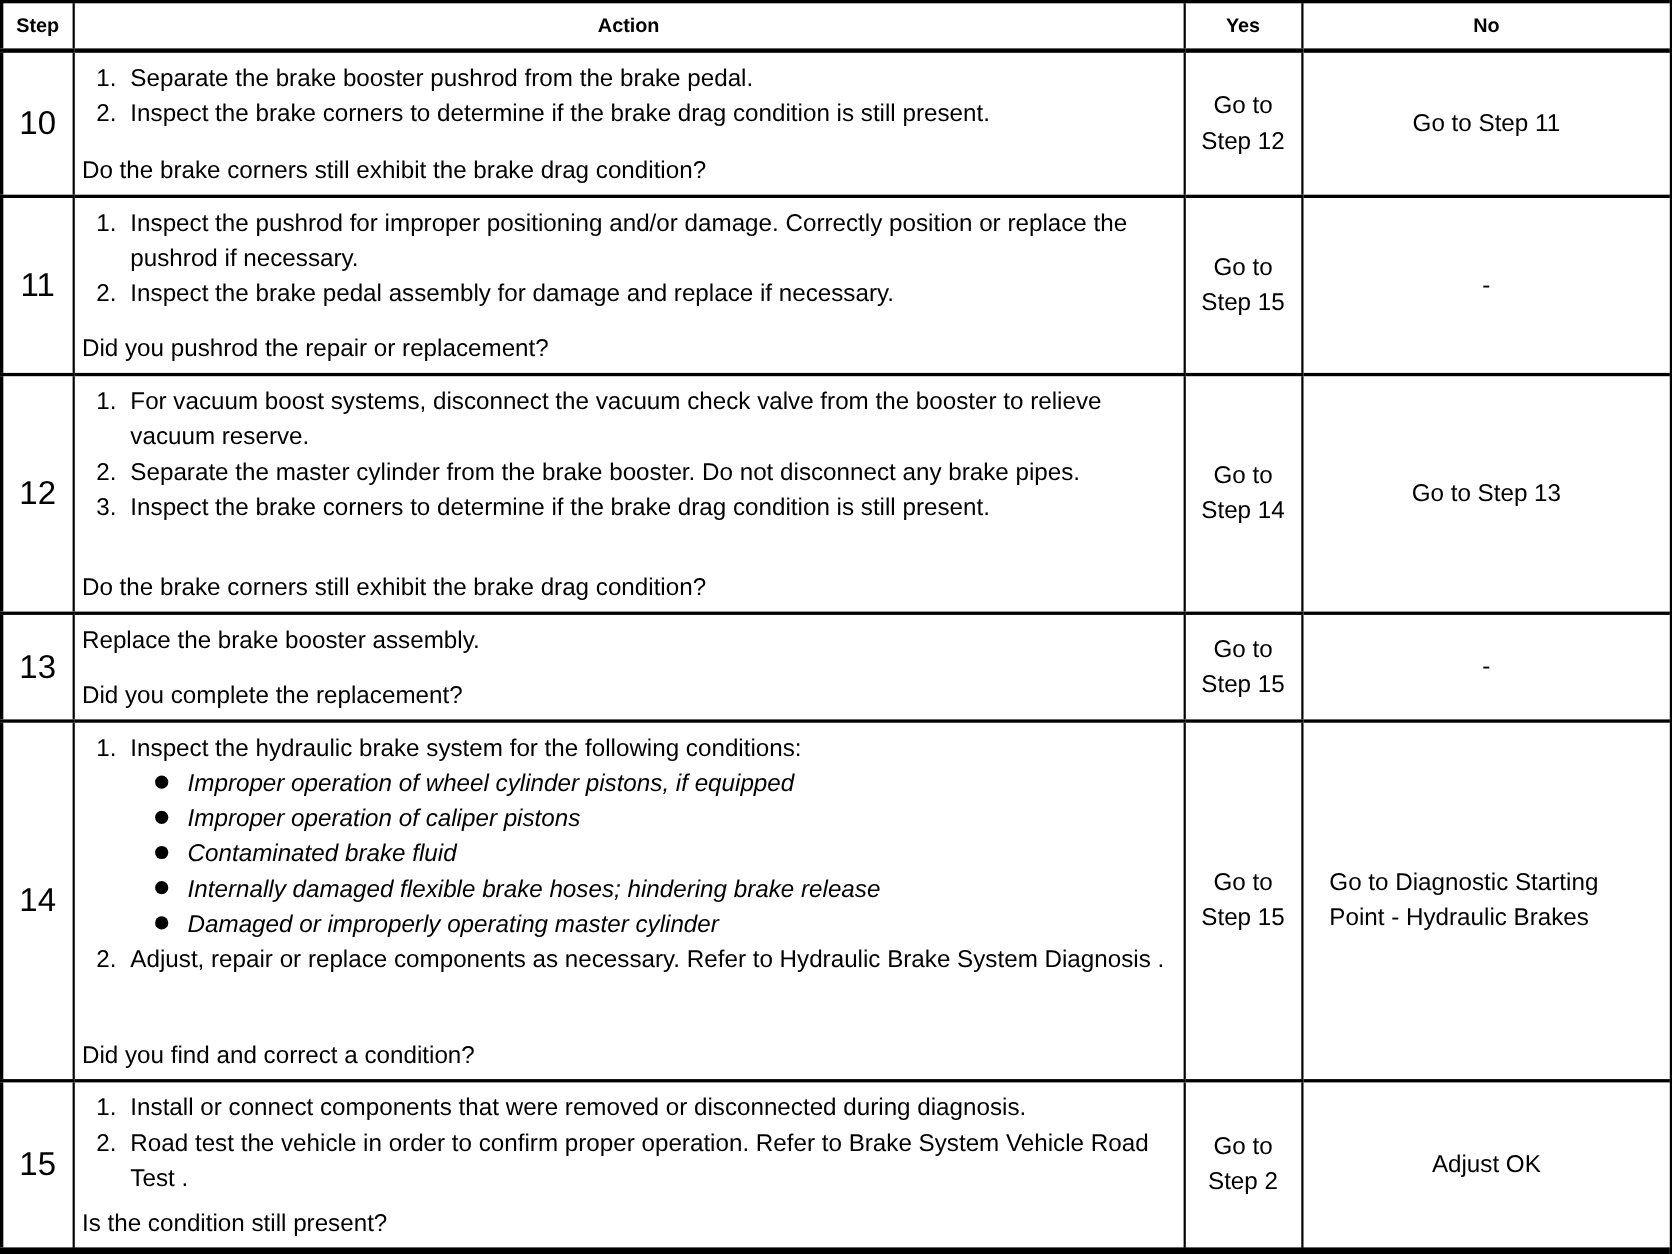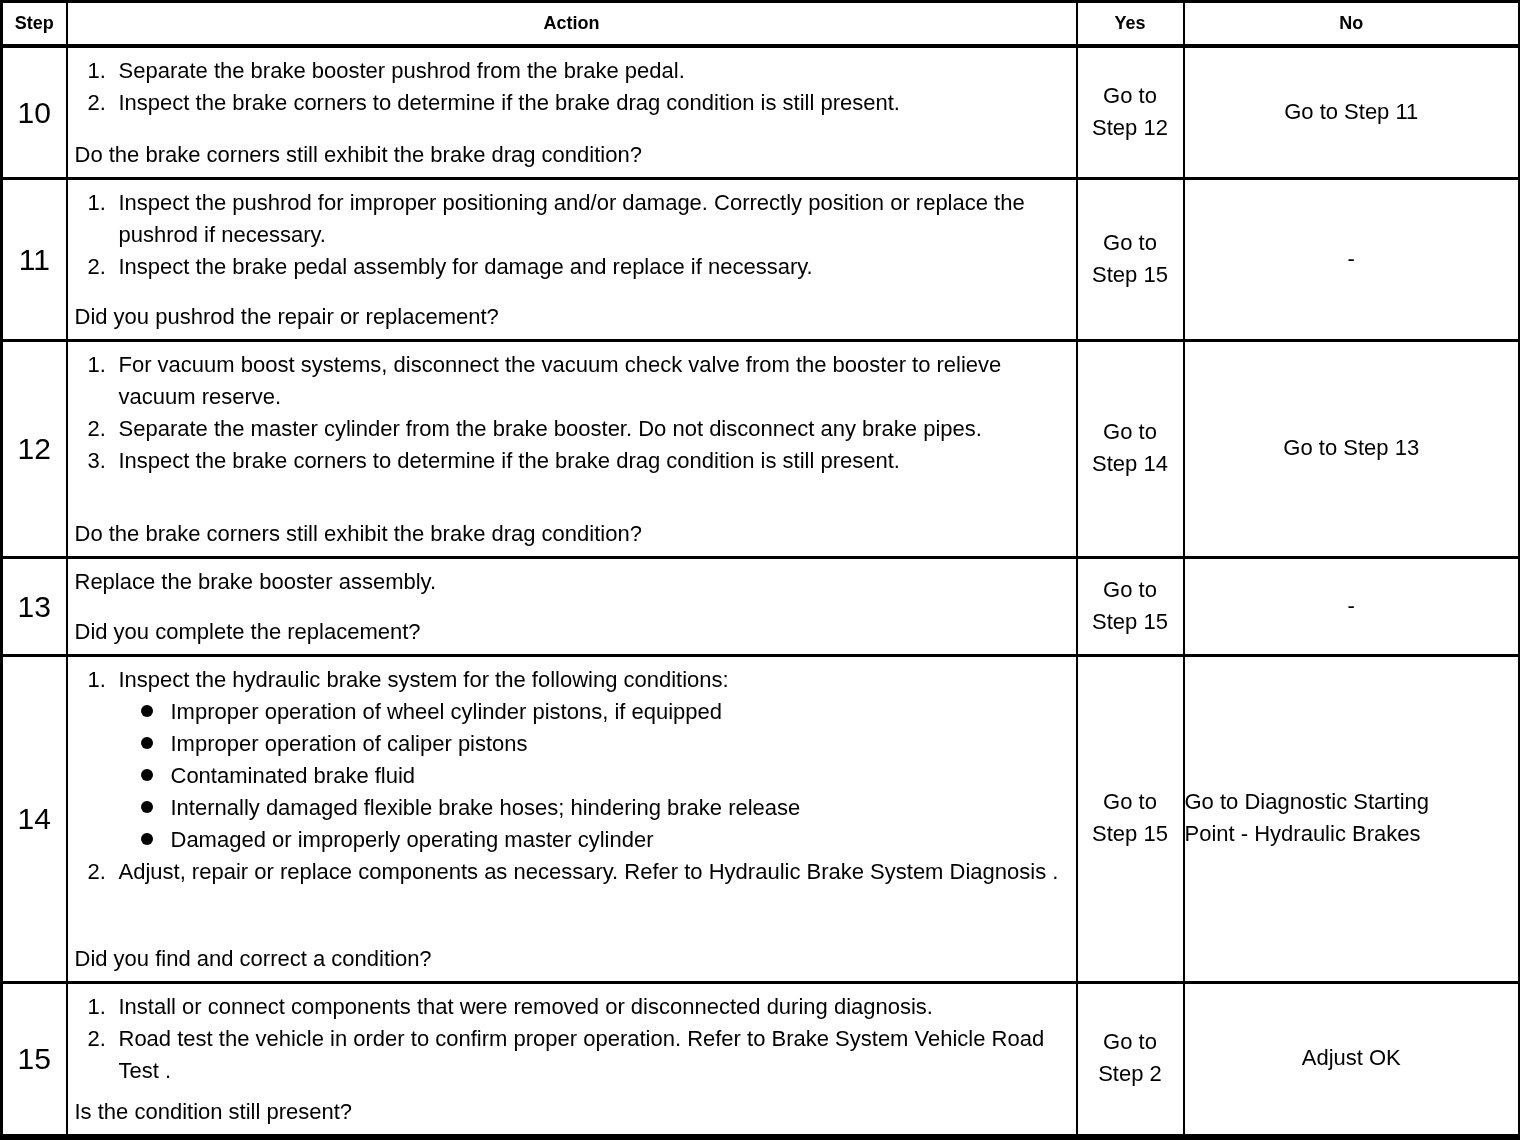--- a/index.html
+++ b/index.html
@@ -66,21 +66,21 @@
     padding: 7px 10px 6px 7px;
     font-size: 22px;
     line-height: 32px;
   }
   .item { display: flex; align-items: flex-start; }
   .item.num    { padding-left: 13px; }
   .item.num .marker {
     flex: 0 0 31px;
     text-align: left;
   }
-  .item.bullet { padding-left: 66px; }
+  .item.bullet { padding-left: 66px; font-style: italic; }
   .item.bullet .marker { flex: 0 0 30px; }
   .dot {
     display: block;
     width: 12px;
     height: 12px;
     border-radius: 50%;
     background: #000;
     margin-top: 9px;
   }
   .item .text { flex: 1 1 auto; }
@@ -92,21 +92,21 @@
     justify-content: center;
     align-items: center;
     text-align: center;
     height: 100%;
     box-sizing: border-box;
     font-size: 22px;
     line-height: 32px;
     padding: 4px 4px 6px 4px;
   }
   .yn-wrap.v-center { justify-content: center; }
-  .yn-wrap.h-left   { align-items: flex-start; text-align: left; padding-left: 0; }
+  .yn-wrap.h-left   { align-items: flex-start; text-align: left; padding-left: 24px; }
 </style>
 </head>
 <body>
 
 <table class="diag">
   <colgroup>
     <col class="c-step">
     <col class="c-action">
     <col class="c-yes">
     <col class="c-no">

